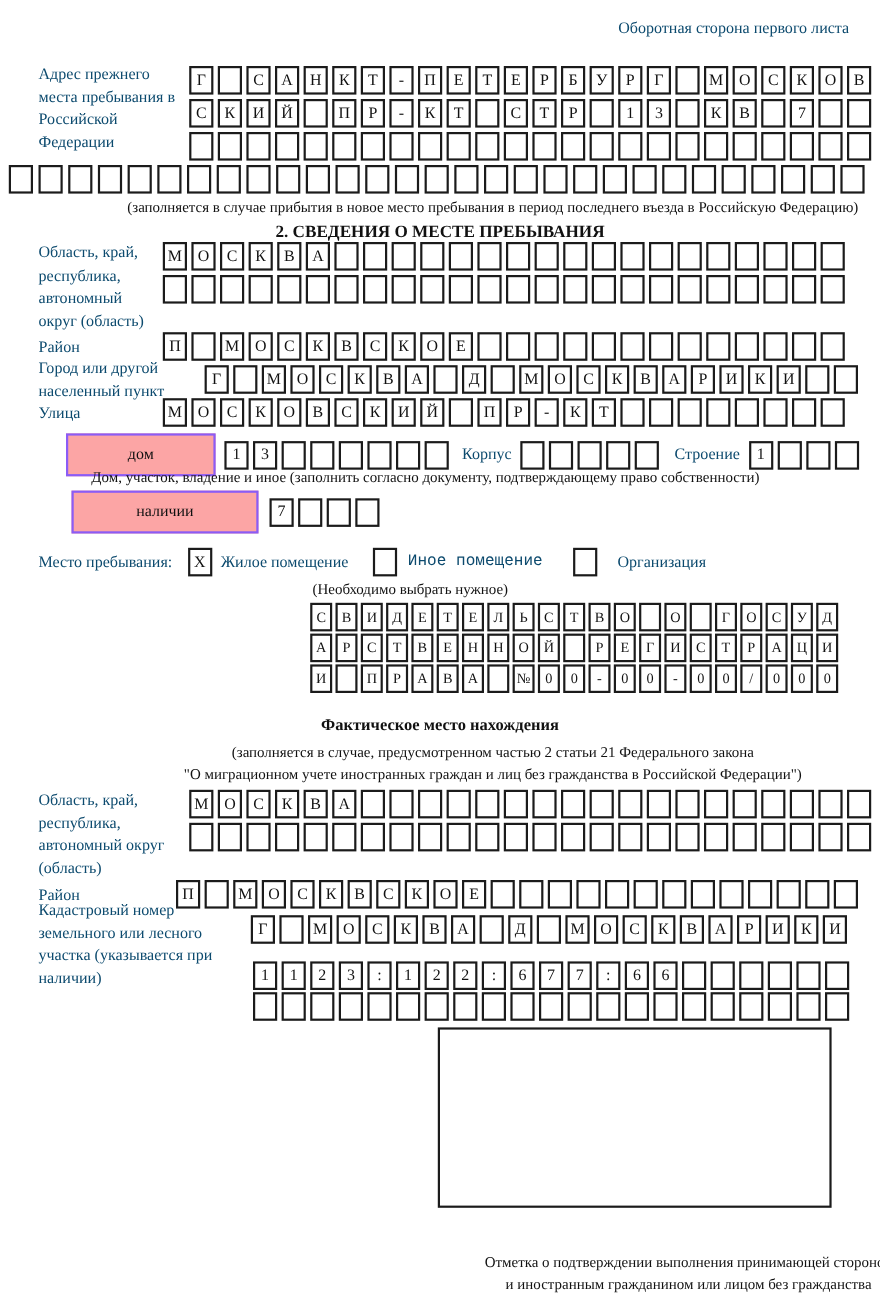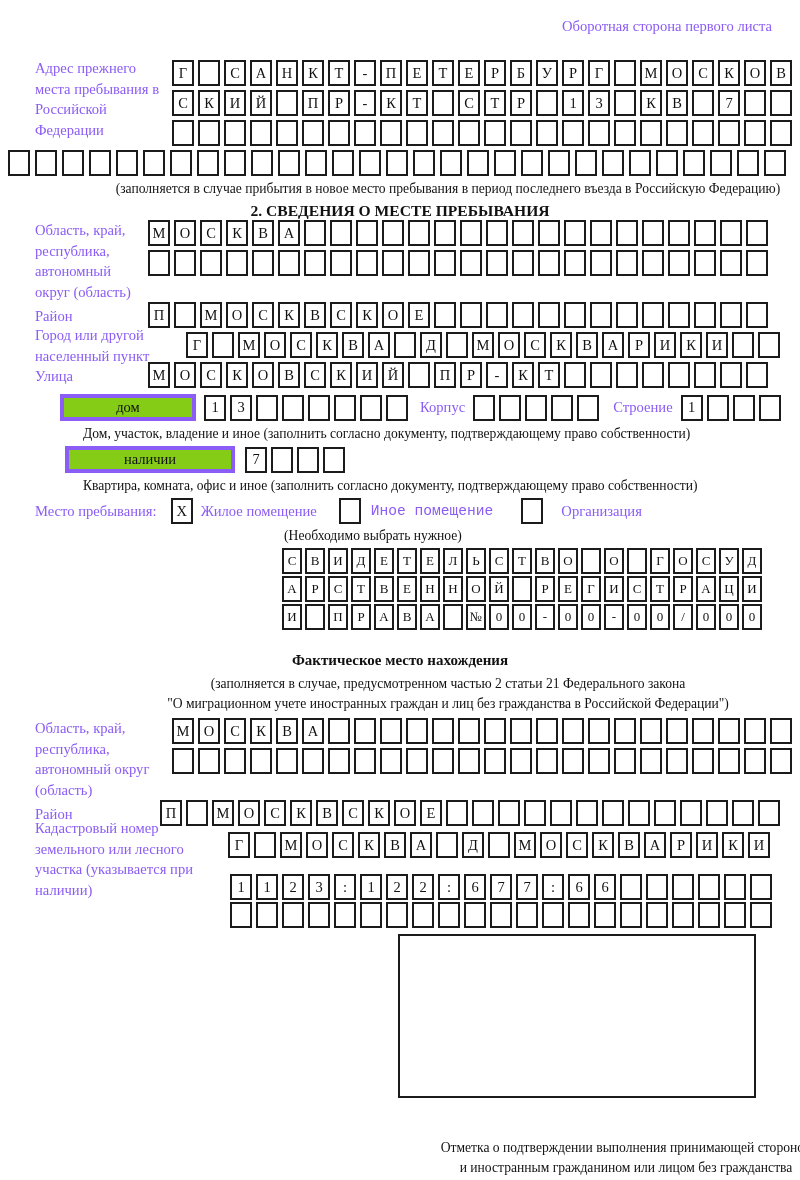--- a/index.html
+++ b/index.html
@@ -1,30 +1,30 @@
 <!DOCTYPE html>
 <html><head>
 <meta charset="utf-8">
 <style>
   html,body{margin:0;padding:0;background:#fff;}
   .page{position:relative;width:800px;height:1180px;background:#fff;overflow:hidden;
         font-family:"Liberation Serif","DejaVu Serif",serif;color:#111;}
   .abs{position:absolute;}
-  .lbl{font-size:14.6px;line-height:1.42;color:#8b5cf6;}
+  .lbl{font-size:14.6px;line-height:1.42;color:#0c4a6e;}
   .note{font-size:13.6px;color:#111;padding-left:48px;}
   .center{text-align:center;width:800px;left:0;}
   .title{font-size:15.6px;font-weight:bold;}
   .boxrow{display:flex;gap:4px;}
   .boxrow.wide{gap:5px;}
   .boxrow.tight{gap:3px;}
   .cbox{width:22px;height:26px;border:2px solid #1b1b1b;background:#fff;box-sizing:border-box;
         display:flex;align-items:center;justify-content:center;font-size:14.5px;color:#111;
         font-family:"Liberation Serif","DejaVu Serif",serif;}
   .tight .cbox{width:20px;font-size:13px;}
-  .wbox{border:4px solid #8b5cf6;height:27px;box-sizing:border-box;background:#84cc16;
+  .wbox{border:2px solid #8b5cf6;height:39px;box-sizing:border-box;background:#fca5a5;
         display:flex;align-items:center;justify-content:center;font-size:14.5px;}
   .inline{display:flex;align-items:center;}
   .stamp{border:2px solid #1b1b1b;background:#fff;box-sizing:border-box;}
 </style>
 </head>
 <body>
 
 <div class="page">
 
   <div class="abs lbl" style="top:16px;right:28px;">Оборотная сторона первого листа</div>
@@ -312,21 +312,20 @@
 
   <div class="abs inline" style="left:65px;top:446px;">
     <div class="wbox" style="width:170px;">наличии</div>
     <div class="boxrow" style="margin-left:10px;">
         <span class="cbox">7</span>
         <span class="cbox"></span>
         <span class="cbox"></span>
         <span class="cbox"></span>
       </div>
   </div>
-  <div class="abs note" style="left:35px;top:478px;">Квартира, комната, офис и иное (заполнить согласно документу, подтверждающему право собственности)</div>
 
   <div class="abs inline" style="left:35px;top:498px;">
     <div class="lbl">Место пребывания:</div>
     <span class="cbox" style="margin-left:14px;">X</span>
     <div class="lbl" style="margin-left:8px;">Жилое помещение</div>
     <span class="cbox" style="margin-left:22px;"></span>
     <div class="lbl" style="margin-left:10px;font-family:Liberation Mono, monospace;">Иное помещение</div>
     <span class="cbox" style="margin-left:28px;"></span>
     <div class="lbl" style="margin-left:18px;">Организация</div>
   </div>

